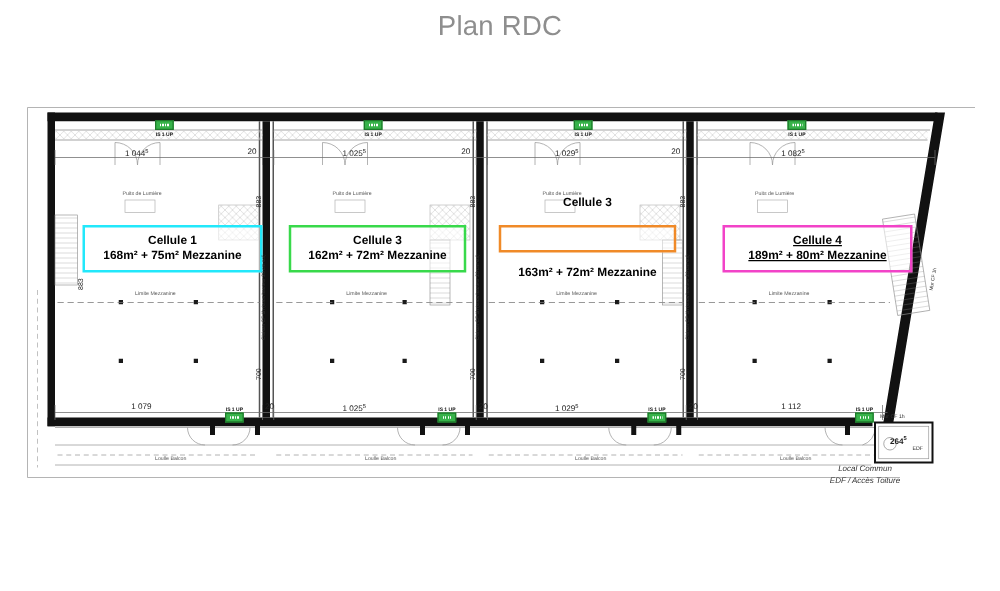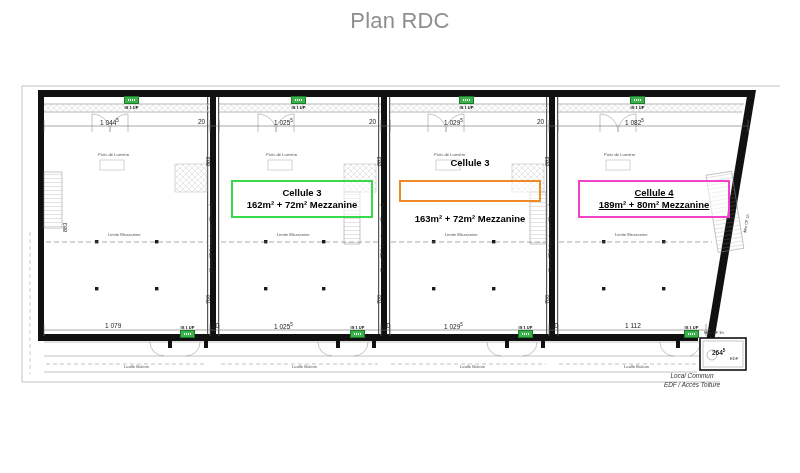--- a/index.html
+++ b/index.html
@@ -243,20 +243,24 @@
     <g>
       <rect x="700" y="296" width="46" height="32" fill="#fff" stroke="#111" stroke-width="1.6"></rect>
       <rect x="703" y="299" width="40" height="26" fill="#fff" stroke="#8d8d8d" stroke-width=".5"></rect>
       <circle cx="712" cy="313" r="5" fill="none" stroke="#8d8d8d" stroke-width=".6"></circle>
     </g>
 
     <line x1="30" y1="190" x2="30" y2="332" stroke="#9b9b9b" stroke-width=".5" stroke-dasharray="4 3"></line>
   </svg>
 
 
+  <div class="cellbox" style="left:66px;top:138px;width:144px;height:38px;border:2.2px solid #22e8fb;">
+    <div class="cname">Cellule 1</div>
+    <div class="carea">168m² + 75m² Mezzanine</div>
+  </div>
 
   <div class="cellbox" style="left:231px;top:138px;width:142px;height:38px;border:2.2px solid #38d94b;">
     <div class="cname">Cellule 3</div>
     <div class="carea">162m² + 72m² Mezzanine</div>
   </div>
 
   <div class="cellbox" style="left:399px;top:138px;width:142px;height:22px;border:2.2px solid #f08a28;gap:44px;">
     <div class="cname">Cellule 3</div>
     <div class="carea">163m² + 72m² Mezzanine</div>
   </div>

